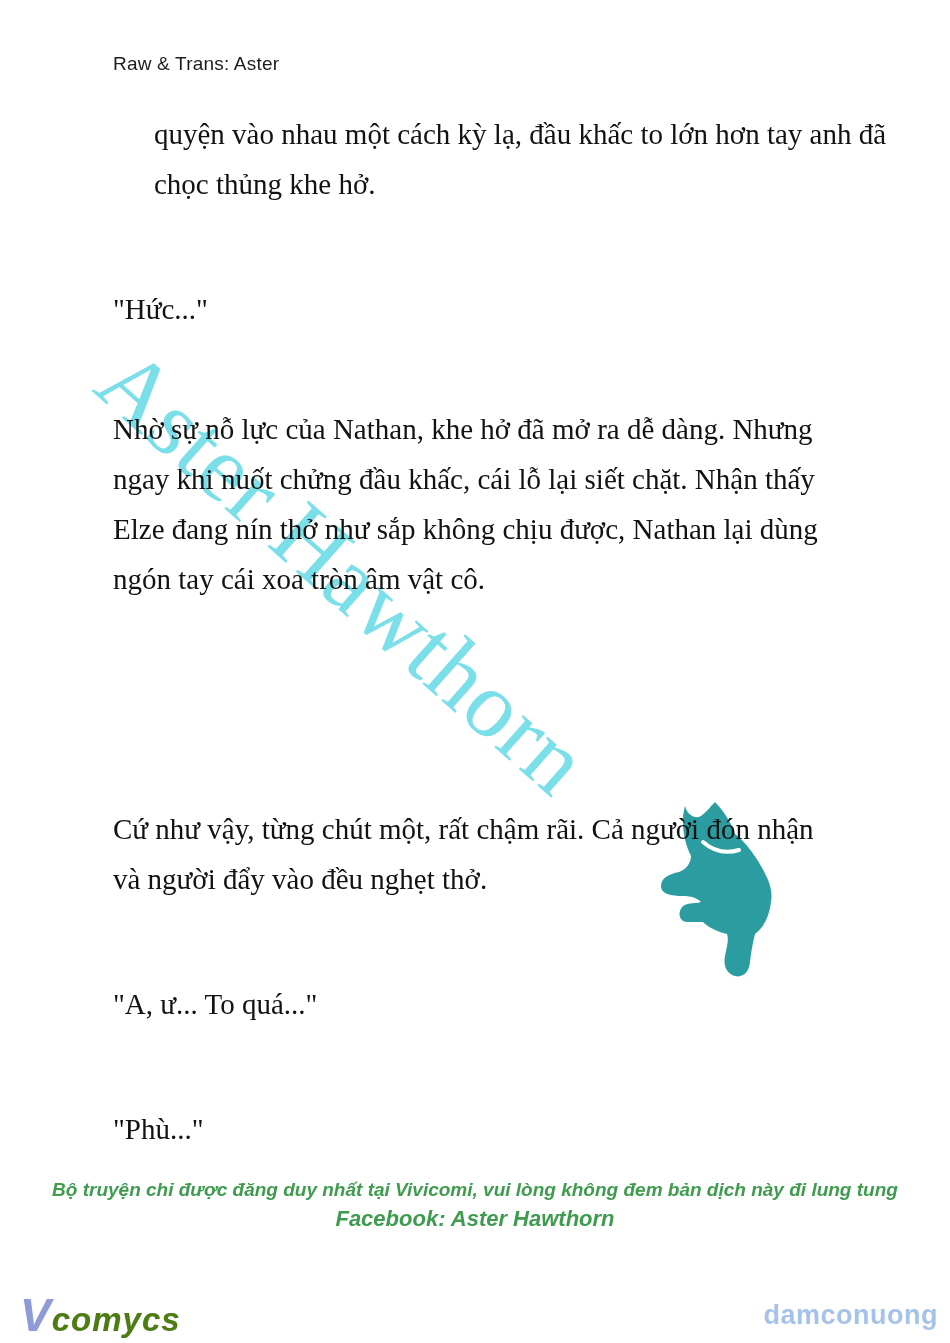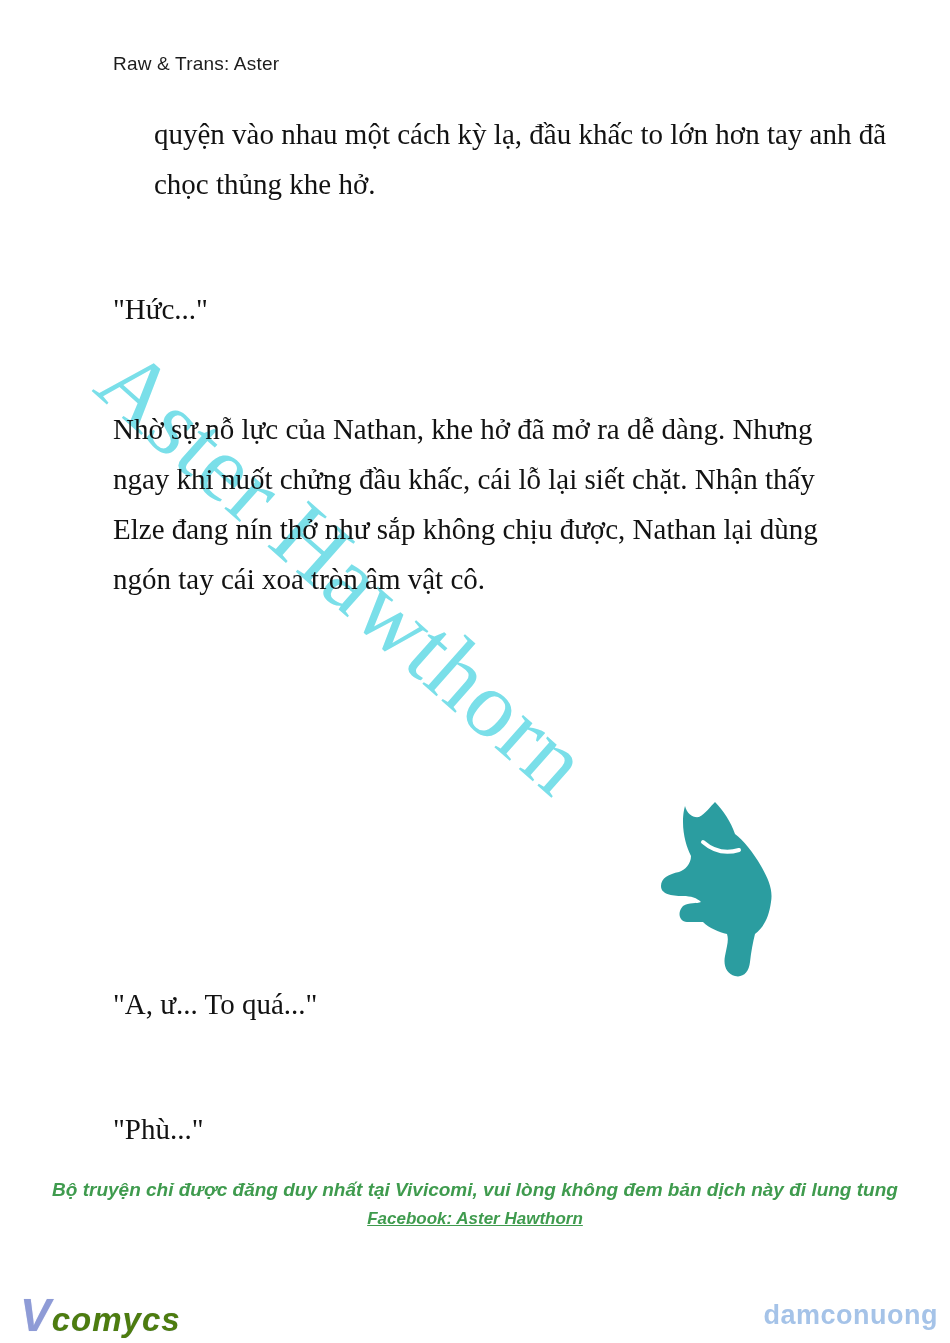--- a/index.html
+++ b/index.html
@@ -50,21 +50,21 @@
   .footer{
     position:absolute;left:0;top:1174px;width:950px;
     text-align:center;
     font-family:"Liberation Sans", sans-serif;
     font-style:italic;font-weight:bold;
     color:#3f9b4e;
     z-index:3;
   }
   .footer .l1{font-size:19px;line-height:31px;}
   .footer .l2{font-size:16.5px;line-height:27px;}
-  .footer .l3{font-size:17px;line-height:27px;text-decoration:underline;}
+  .footer .l3{font-size:22px;line-height:27px;}
   
   .vcomycs{
     position:absolute;left:20px;top:1288px;
     font-family:"Liberation Sans", sans-serif;
     font-style:italic;font-weight:bold;
     font-size:33px;color:#4d7c0f;
     letter-spacing:1px;
     text-shadow:0 0 1px #c9d0ee;
     z-index:3;
   }
@@ -111,20 +111,21 @@
              C 8 78, 16 74, 26 72
              C 32 70, 38 64, 38 56
              C 34 48, 30 36, 30 22
              C 30 14, 31 10, 32 6 Z" fill="#2b9da0"></path>
     <path d="M 50 42 Q 66 56 86 50" fill="none" stroke="#ffffff" stroke-width="4" stroke-linecap="round"></path>
   </svg>
 
   <div class="para p1">quyện vào nhau một cách kỳ lạ, đầu khấc to lớn hơn tay anh đã chọc thủng khe hở.</div>
   <div class="para p2">"Hức..."</div>
   <div class="para p3">Nhờ sự nỗ lực của Nathan, khe hở đã mở ra dễ dàng. Nhưng ngay khi nuốt chửng đầu khấc, cái lỗ lại siết chặt. Nhận thấy Elze đang nín thở như sắp không chịu được, Nathan lại dùng ngón tay cái xoa tròn âm vật cô.</div>
+  <div class="para p5">Cứ như vậy, từng chút một, rất chậm rãi. Cả người đón nhận và người đẩy vào đều nghẹt thở.</div>
   <div class="para p6">"A, ư... To quá..."</div>
   <div class="para p7">"Phù..."</div>
 
   <div class="footer">
     <div class="l1">Bộ truyện chỉ được đăng duy nhất tại Vivicomi, vui lòng không đem bản dịch này đi lung tung</div>
     <div class="l3">Facebook: Aster Hawthorn</div>
   </div>
 
   <div class="vcomycs">Vcomycs</div>
 

